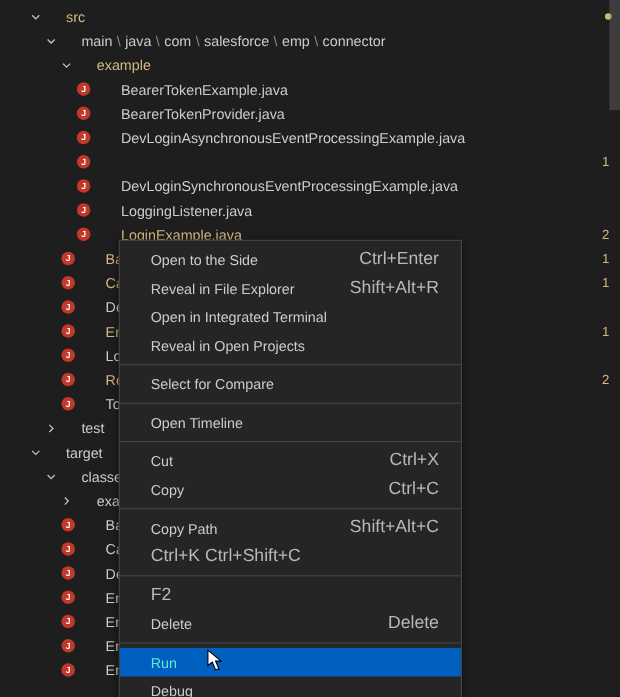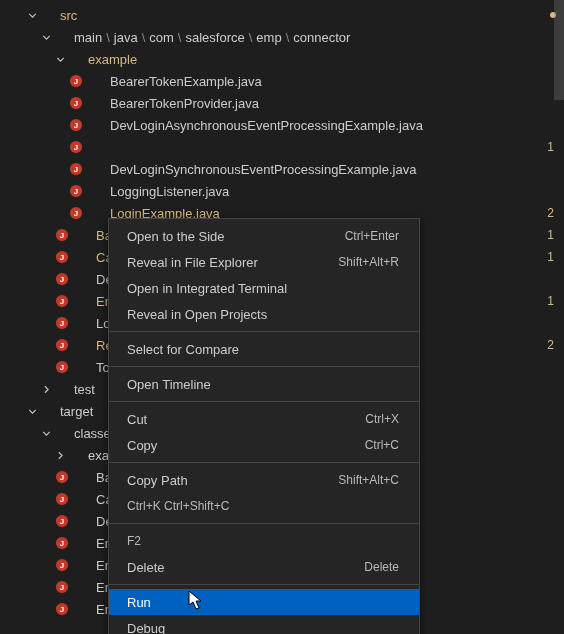--- a/index.html
+++ b/index.html
@@ -84,30 +84,30 @@
     background: #252526;
     border: 1px solid #454545;
     box-shadow: 0 2px 8px rgba(0,0,0,0.6);
     z-index: 10;
     padding: 4px 0;
   }
   .menu-item {
     display: flex;
     align-items: center;
     height: 26px;
-    padding: 0 20px 0 18px;
+    padding: 0 20px 0 28px;
     color: #cccccc;
     cursor: default;
   }
   .menu-item.hovered {
     background: #0060c0;
-    color: #ffffff;
+    color: #5eead4;
   }
   .menu-label { flex: 1; }
-  .menu-shortcut { color: #b9b9b9; font-size: 12px; }
+  .menu-shortcut { color: #b9b9b9; font-size: 16px; }
   .menu-sep {
     height: 1px;
     margin: 4px 0;
     background: #454545;
   }
 
   .cursor {
     position: absolute;
     left: 186px;
     top: 590px;

